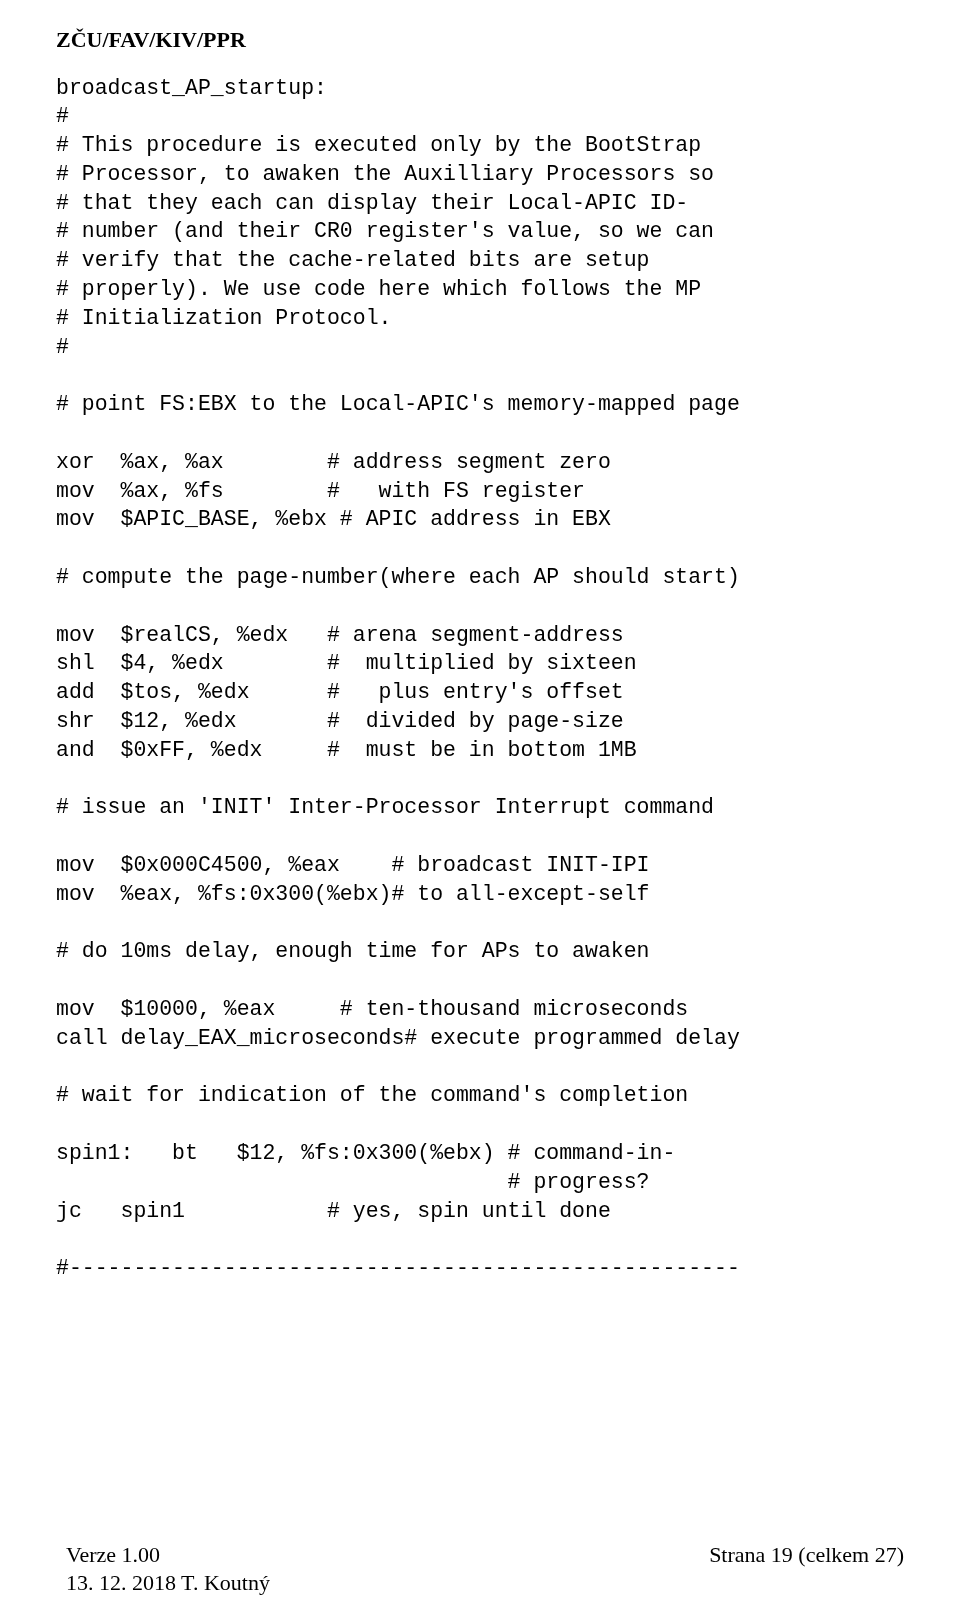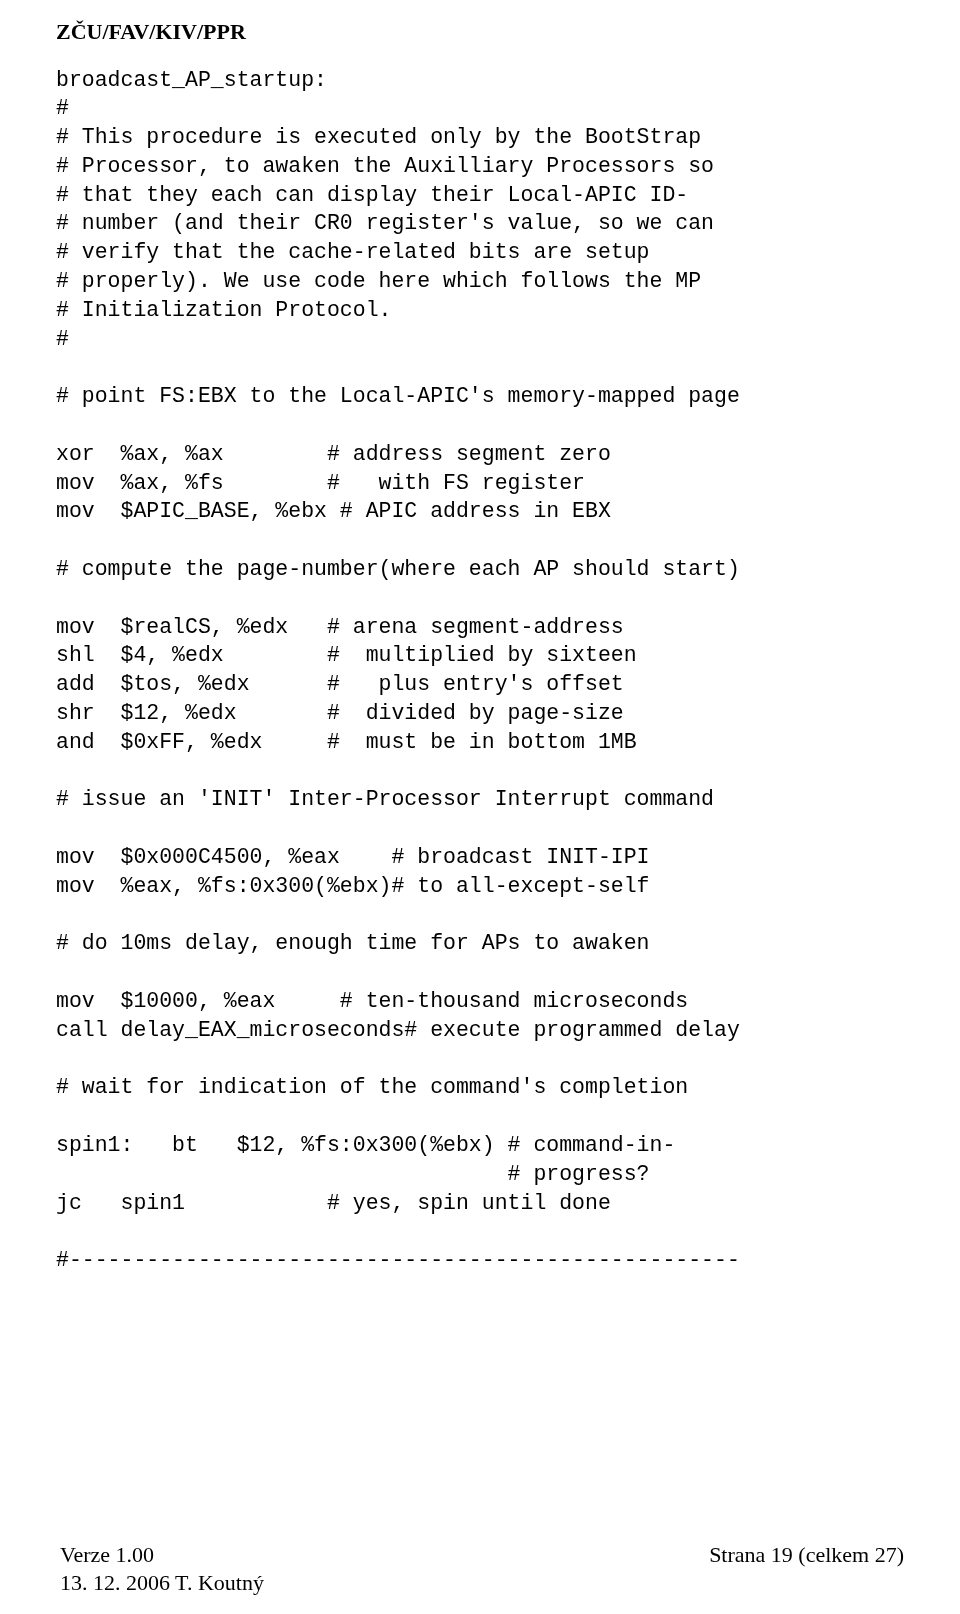--- a/index.html
+++ b/index.html
@@ -11,40 +11,40 @@
   body {
     font-family: "Times New Roman", Times, serif;
     font-size: 22px;
     color: #000;
     line-height: 1.25;
   }
   .page {
     box-sizing: border-box;
     width: 960px;
     min-height: 1614px;
-    padding: 18px 56px 18px 56px;
+    padding: 26px 56px 18px 56px;
     position: relative;
   }
   .header {
     font-family: "Times New Roman", Times, serif;
   }
   .header .hline1 {
     font-weight: bold;
   }
   .code {
     font-family: "Courier New", Courier, monospace;
     white-space: pre;
     font-size: 21.5px;
     line-height: 1.34;
     margin-top: 20px;
   }
   .footer {
     position: absolute;
     bottom: 18px;
-    left: 60px;
+    left: 66px;
     right: 56px;
     display: flex;
     justify-content: space-between;
     font-family: "Times New Roman", Times, serif;
     font-size: 22px;
   }
   .footer .left {
     text-align: left;
   }
   .footer .right {
@@ -99,20 +99,20 @@
 
 spin1:   bt   $12, %fs:0x300(%ebx) # command-in-
                                    # progress?
 jc   spin1           # yes, spin until done
 
 #----------------------------------------------------</div>
 
   <div class="footer">
     <div class="left">
       <div>Verze 1.00</div>
-      <div>13. 12. 2006 T. Koutný</div>
+      <div>13. 12. 2018 T. Koutný</div>
     </div>
     <div class="right">
       <div>Strana 19 (celkem 27)</div>
     </div>
   </div>
 
 </div>
 
 </body></html>

